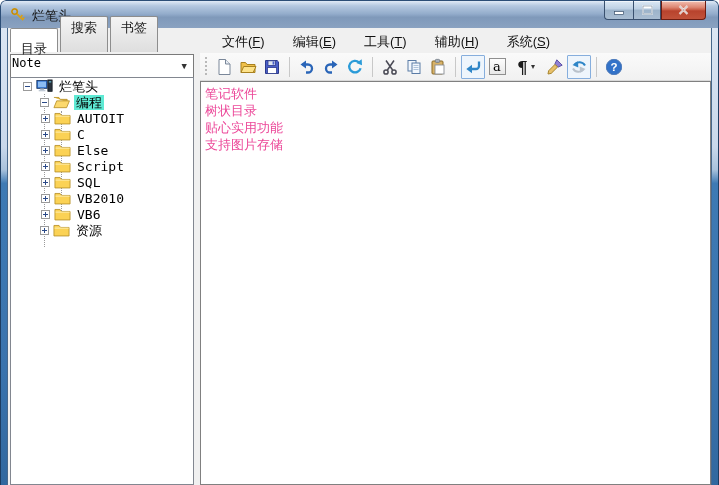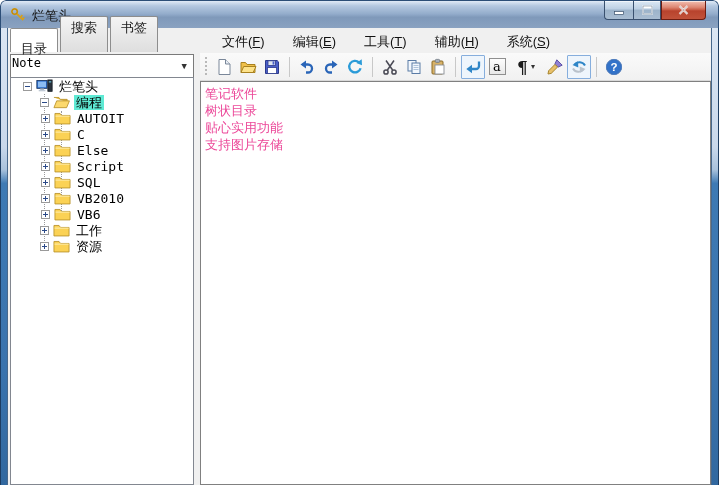--- a/index.html
+++ b/index.html
@@ -240,30 +240,20 @@
         <span class="tlabel">VB6</span>
       </div>
       <div class="tree-row lvl1">
         <span class="expander plus"></span>
         <span class="ticon">
             <svg viewBox="0 0 18 14">
               <path d="M1 2.2h5.4l1.6 2.1H17v9H1z" fill="#fbd255" stroke="#b8912a" stroke-width="0.9"></path>
               <path d="M1.6 5h15" stroke="#fff0b5" stroke-width="1"></path>
             </svg>
           </span>
-        <span class="tlabel">工作</span>
-      </div>
-      <div class="tree-row lvl1">
-        <span class="expander plus"></span>
-        <span class="ticon">
-            <svg viewBox="0 0 18 14">
-              <path d="M1 2.2h5.4l1.6 2.1H17v9H1z" fill="#fbd255" stroke="#b8912a" stroke-width="0.9"></path>
-              <path d="M1.6 5h15" stroke="#fff0b5" stroke-width="1"></path>
-            </svg>
-          </span>
         <span class="tlabel">资源</span>
       </div>
     </div>
 
     <div class="splitter"></div>
 
     <div class="menubar">
       <span class="menu-item"><span>文件(</span><u>F</u><span>)</span></span>
       <span class="menu-item"><span>编辑(</span><u>E</u><span>)</span></span>
       <span class="menu-item"><span>工具(</span><u>T</u><span>)</span></span>

